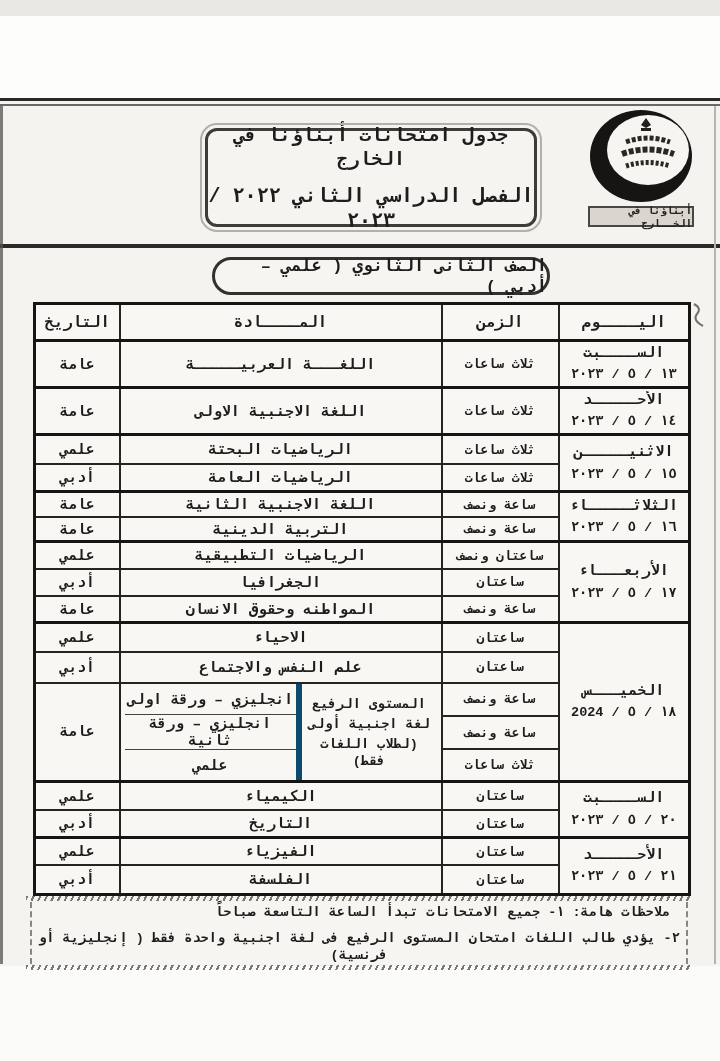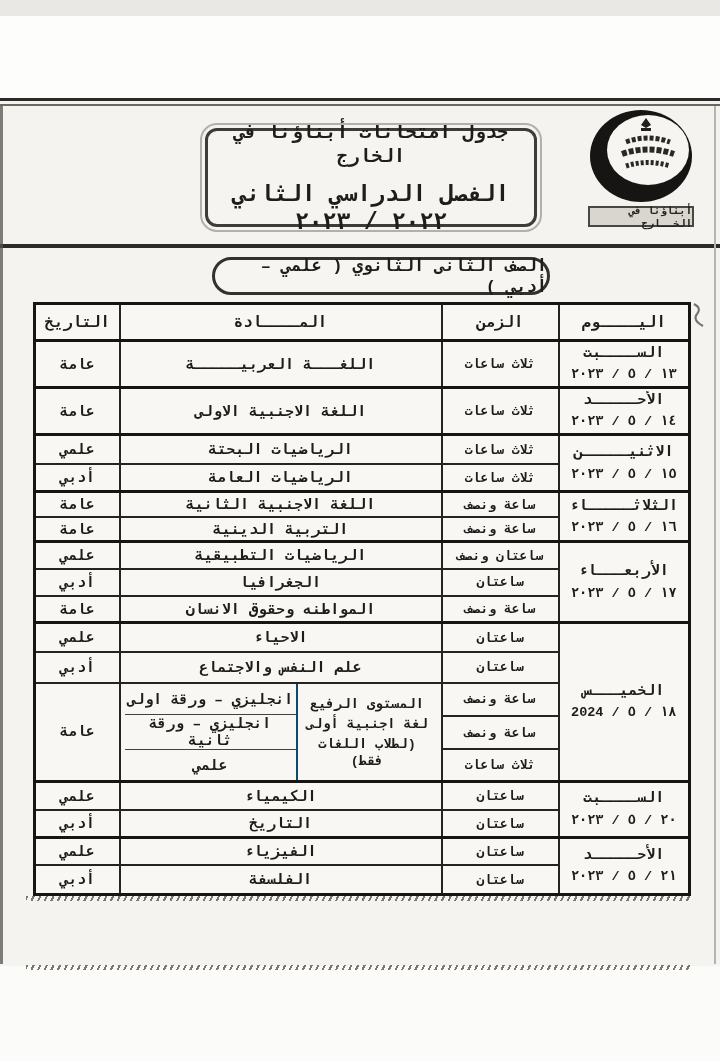--- a/index.html
+++ b/index.html
@@ -18,21 +18,21 @@
   .edge-right{position:absolute;left:714px;top:90px;width:2px;height:858px;background:#b7b4ae;}
 
   
   .title-box{
     position:absolute;left:205px;top:112px;width:332px;height:99px;
     border:3px solid #3e3b38;border-radius:12px;outline:2px solid #b3b0ab;outline-offset:3px;
     background:#f5f4f1;display:flex;flex-direction:column;justify-content:center;gap:12px;
     text-align:center;box-sizing:border-box;
   }
   .title-box .t1{font-size:19px;letter-spacing:.5px;}
-  .title-box .t2{font-size:23px;letter-spacing:.5px;}
+  .title-box .t2{font-size:20px;letter-spacing:.5px;}
 
   
   .emblem{position:absolute;left:588px;top:92px;width:112px;height:122px;}
   .emblem svg{display:block;}
   .emblem-caption{
     position:absolute;left:0px;top:98px;width:106px;height:21px;background:#d9d6d0;
     border:2px solid #4a4641;box-sizing:border-box;display:flex;align-items:center;justify-content:center;
     font-size:10.5px;color:#26231f;letter-spacing:.5px;
   }
 
@@ -63,21 +63,21 @@
   td.day .dname{font-size:15px;}
   td.day .ddate{font-size:13.5px;letter-spacing:1.5px;white-space:nowrap;}
 
   
   td.lang-td{padding:0;}
   .lang-grid{
     direction:rtl;display:grid;grid-template-columns:141px 1fr;grid-template-rows:1fr 1fr 1fr;
     height:96px;align-items:stretch;
   }
   .level-cell{
-    grid-column:1;grid-row:1 / span 3;border-left:2px solid #0c4a6e;
+    grid-column:1;grid-row:1 / span 3;border-left:6px solid #0c4a6e;
     display:flex;flex-direction:column;justify-content:center;gap:3px;
     font-size:13.5px;padding:2px 3px;
   }
   .lang-item{
     grid-column:2;display:flex;align-items:center;justify-content:center;font-size:14.5px;
   }
   .lang-item.b{border-top:1.4px solid #45413c;}
 
   
   .notes-box{
@@ -278,15 +278,19 @@
     </tr>
     <tr class="sub" style="height:29px">
       <td class="time">ساعتان</td>
       <td class="subject">الفلسفة</td>
       <td class="sect">أدبي</td>
     </tr>
   </tbody>
     </table>
 
   <div class="hatch top"></div>
+  <div class="notes-box">
+    <div class="note1">ملاحظات هامة: ١- جميع الامتحانات تبدأ الساعة التاسعة صباحاً</div>
+    <div class="note2">٢- يؤدي طالب اللغات امتحان المستوى الرفيع فى لغة اجنبية واحدة فقط ( إنجليزية أو فرنسية)</div>
+  </div>
   <div class="hatch bot"></div>
 
 </div>
 
 </body></html>

